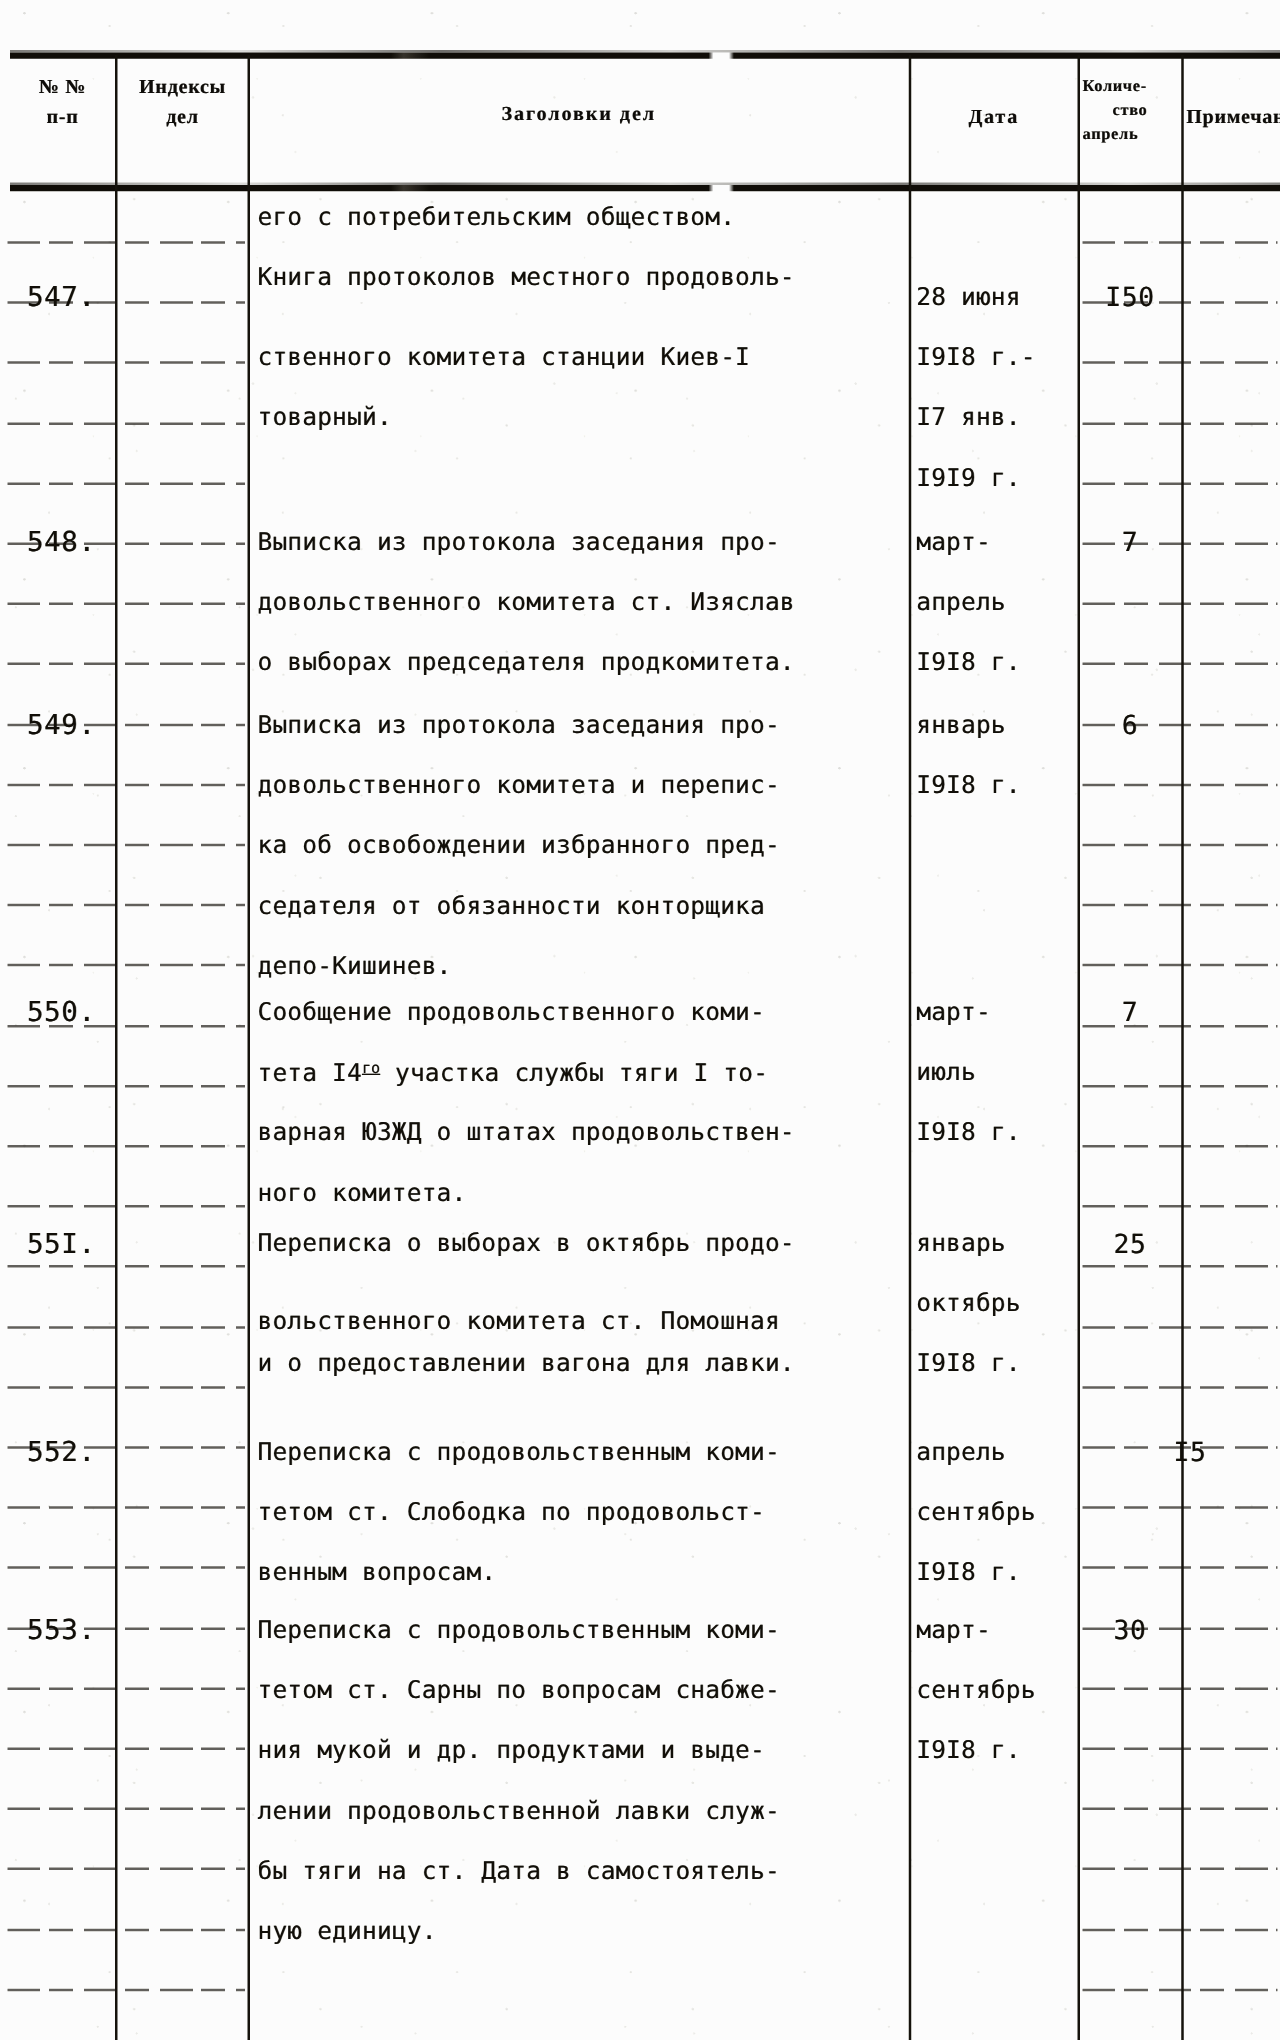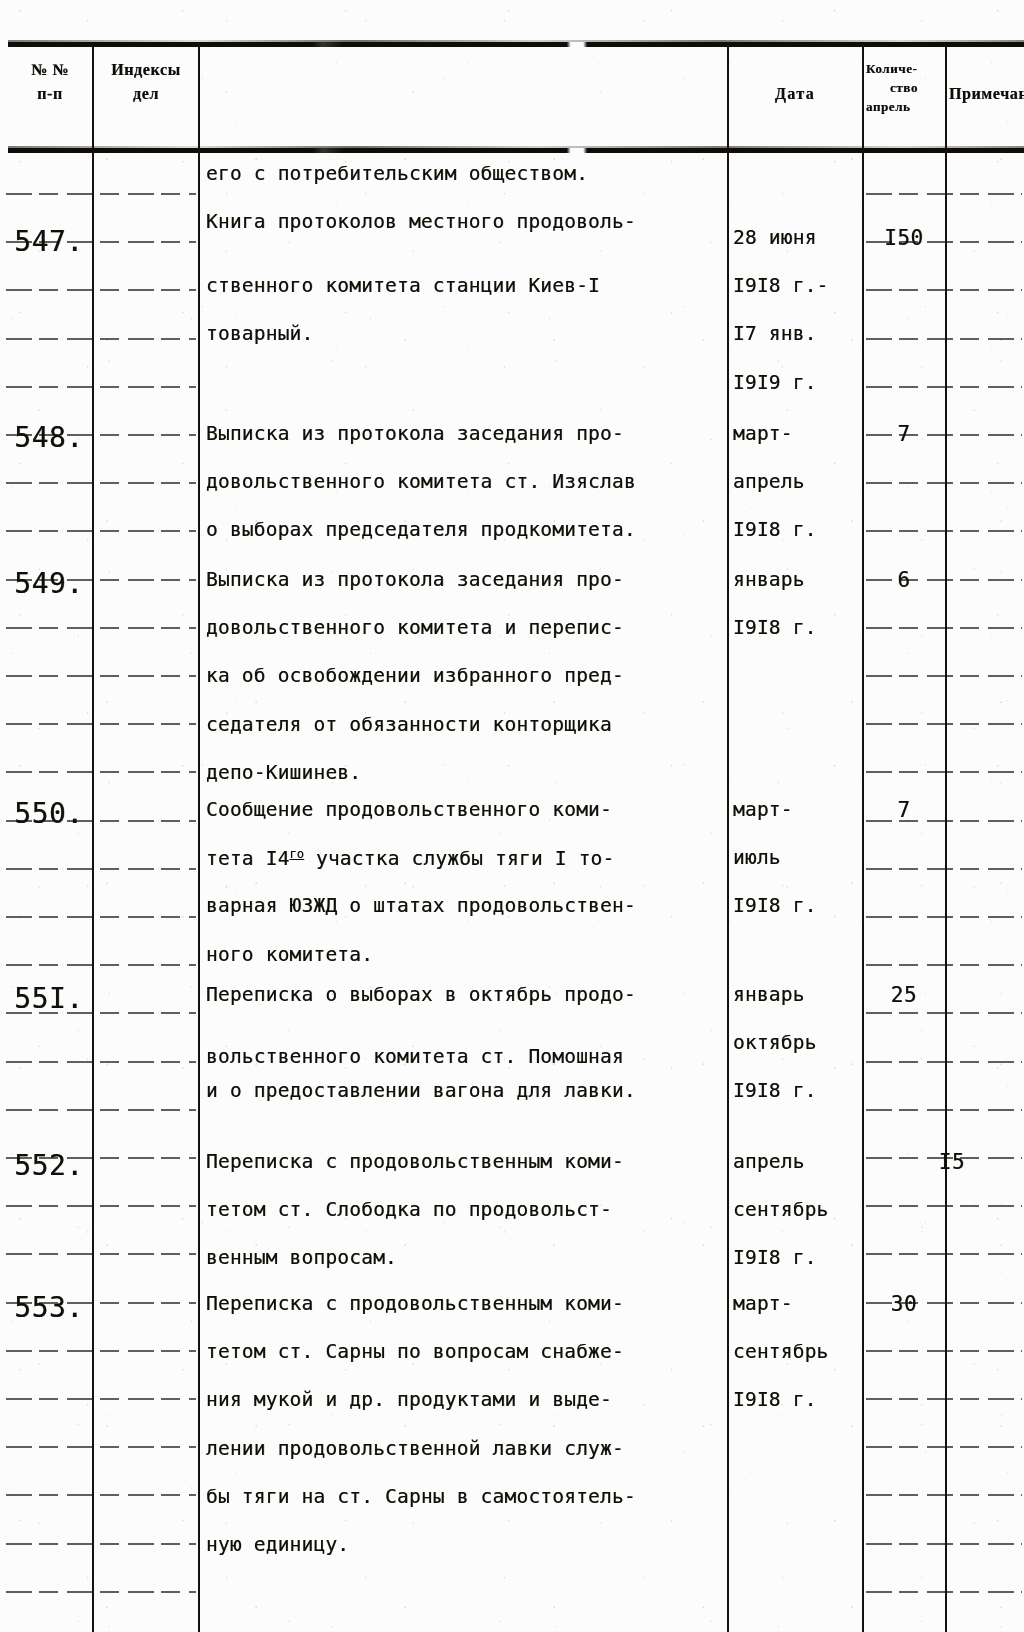--- a/index.html
+++ b/index.html
@@ -112,21 +112,21 @@
     white-space: pre;
     line-height: 1;
   }
   .tw-title { left: 206px; }
   .tw-date  { left: 733px; }
   .tw-cnt   { position:absolute; width: 80px; text-align: center; left: 864px;
               font-family: "DejaVu Sans Mono", "Liberation Mono", monospace;
               font-size: 21px; letter-spacing: .5px; color:#17150f; white-space:pre; line-height:1; }
   .tw-no    { position:absolute; width: 86px; text-align: center; left: 6px;
               font-family: "DejaVu Sans Mono", "Liberation Mono", monospace;
-              font-size: 28px; letter-spacing: .5px; color:#17150f; white-space:pre; line-height:1; }
+              font-size: 22px; letter-spacing: .5px; color:#17150f; white-space:pre; line-height:1; }
 
   
   .sup {
     font-size: 12px;
     vertical-align: 7px;
     text-decoration: underline;
     letter-spacing: 0;
   }
 
   
@@ -216,20 +216,21 @@
   <div class="hdr hdr-num">
     <div>№ №</div>
     <div>п-п</div>
   </div>
 
   <div class="hdr hdr-idx">
     <div>Индексы</div>
     <div>дел</div>
   </div>
 
+  <div class="hdr hdr-title">Заголовки  дел</div>
 
   <div class="hdr hdr-date">Дата</div>
 
   <div class="hdr hdr-cnt">
     <span class="c1">Количе-</span>
     <span class="c2">ство</span>
     <span class="c3">апрель</span>
   </div>
 
   <div class="hdr hdr-note">Примечан</div>
@@ -298,21 +299,21 @@
         <div class="tw tw-date" style="top: 1200.2px;">сентябрь</div>
         <div class="tw tw-date" style="top: 1248.4px;">I9I8 г.</div>
         <div class="tw-cnt" style="top: 1152px; margin-left: 48px;">I5</div>
       </div>
       <div>
         <div class="tw-no" style="top: 1294px;">553.</div>
         <div class="tw tw-title" style="top: 1294px;">Переписка с продовольственным коми-</div>
         <div class="tw tw-title" style="top: 1342.2px;">тетом ст. Сарны по вопросам снабже-</div>
         <div class="tw tw-title" style="top: 1390.4px;">ния мукой и др. продуктами и выде-</div>
         <div class="tw tw-title" style="top: 1438.6px;">лении продовольственной лавки служ-</div>
-        <div class="tw tw-title" style="top: 1486.8px;">бы тяги на ст. Сарны в самостоятель-</div>
+        <div class="tw tw-title" style="top: 1486.8px;">бы тяги на ст. Дата в самостоятель-</div>
         <div class="tw tw-title" style="top: 1535px;">ную единицу.</div>
         <div class="tw tw-date" style="top: 1294px;">март-</div>
         <div class="tw tw-date" style="top: 1342.2px;">сентябрь</div>
         <div class="tw tw-date" style="top: 1390.4px;">I9I8 г.</div>
         <div class="tw-cnt" style="top: 1294px;">30</div>
       </div>
     </div>
 
 </div>
 

